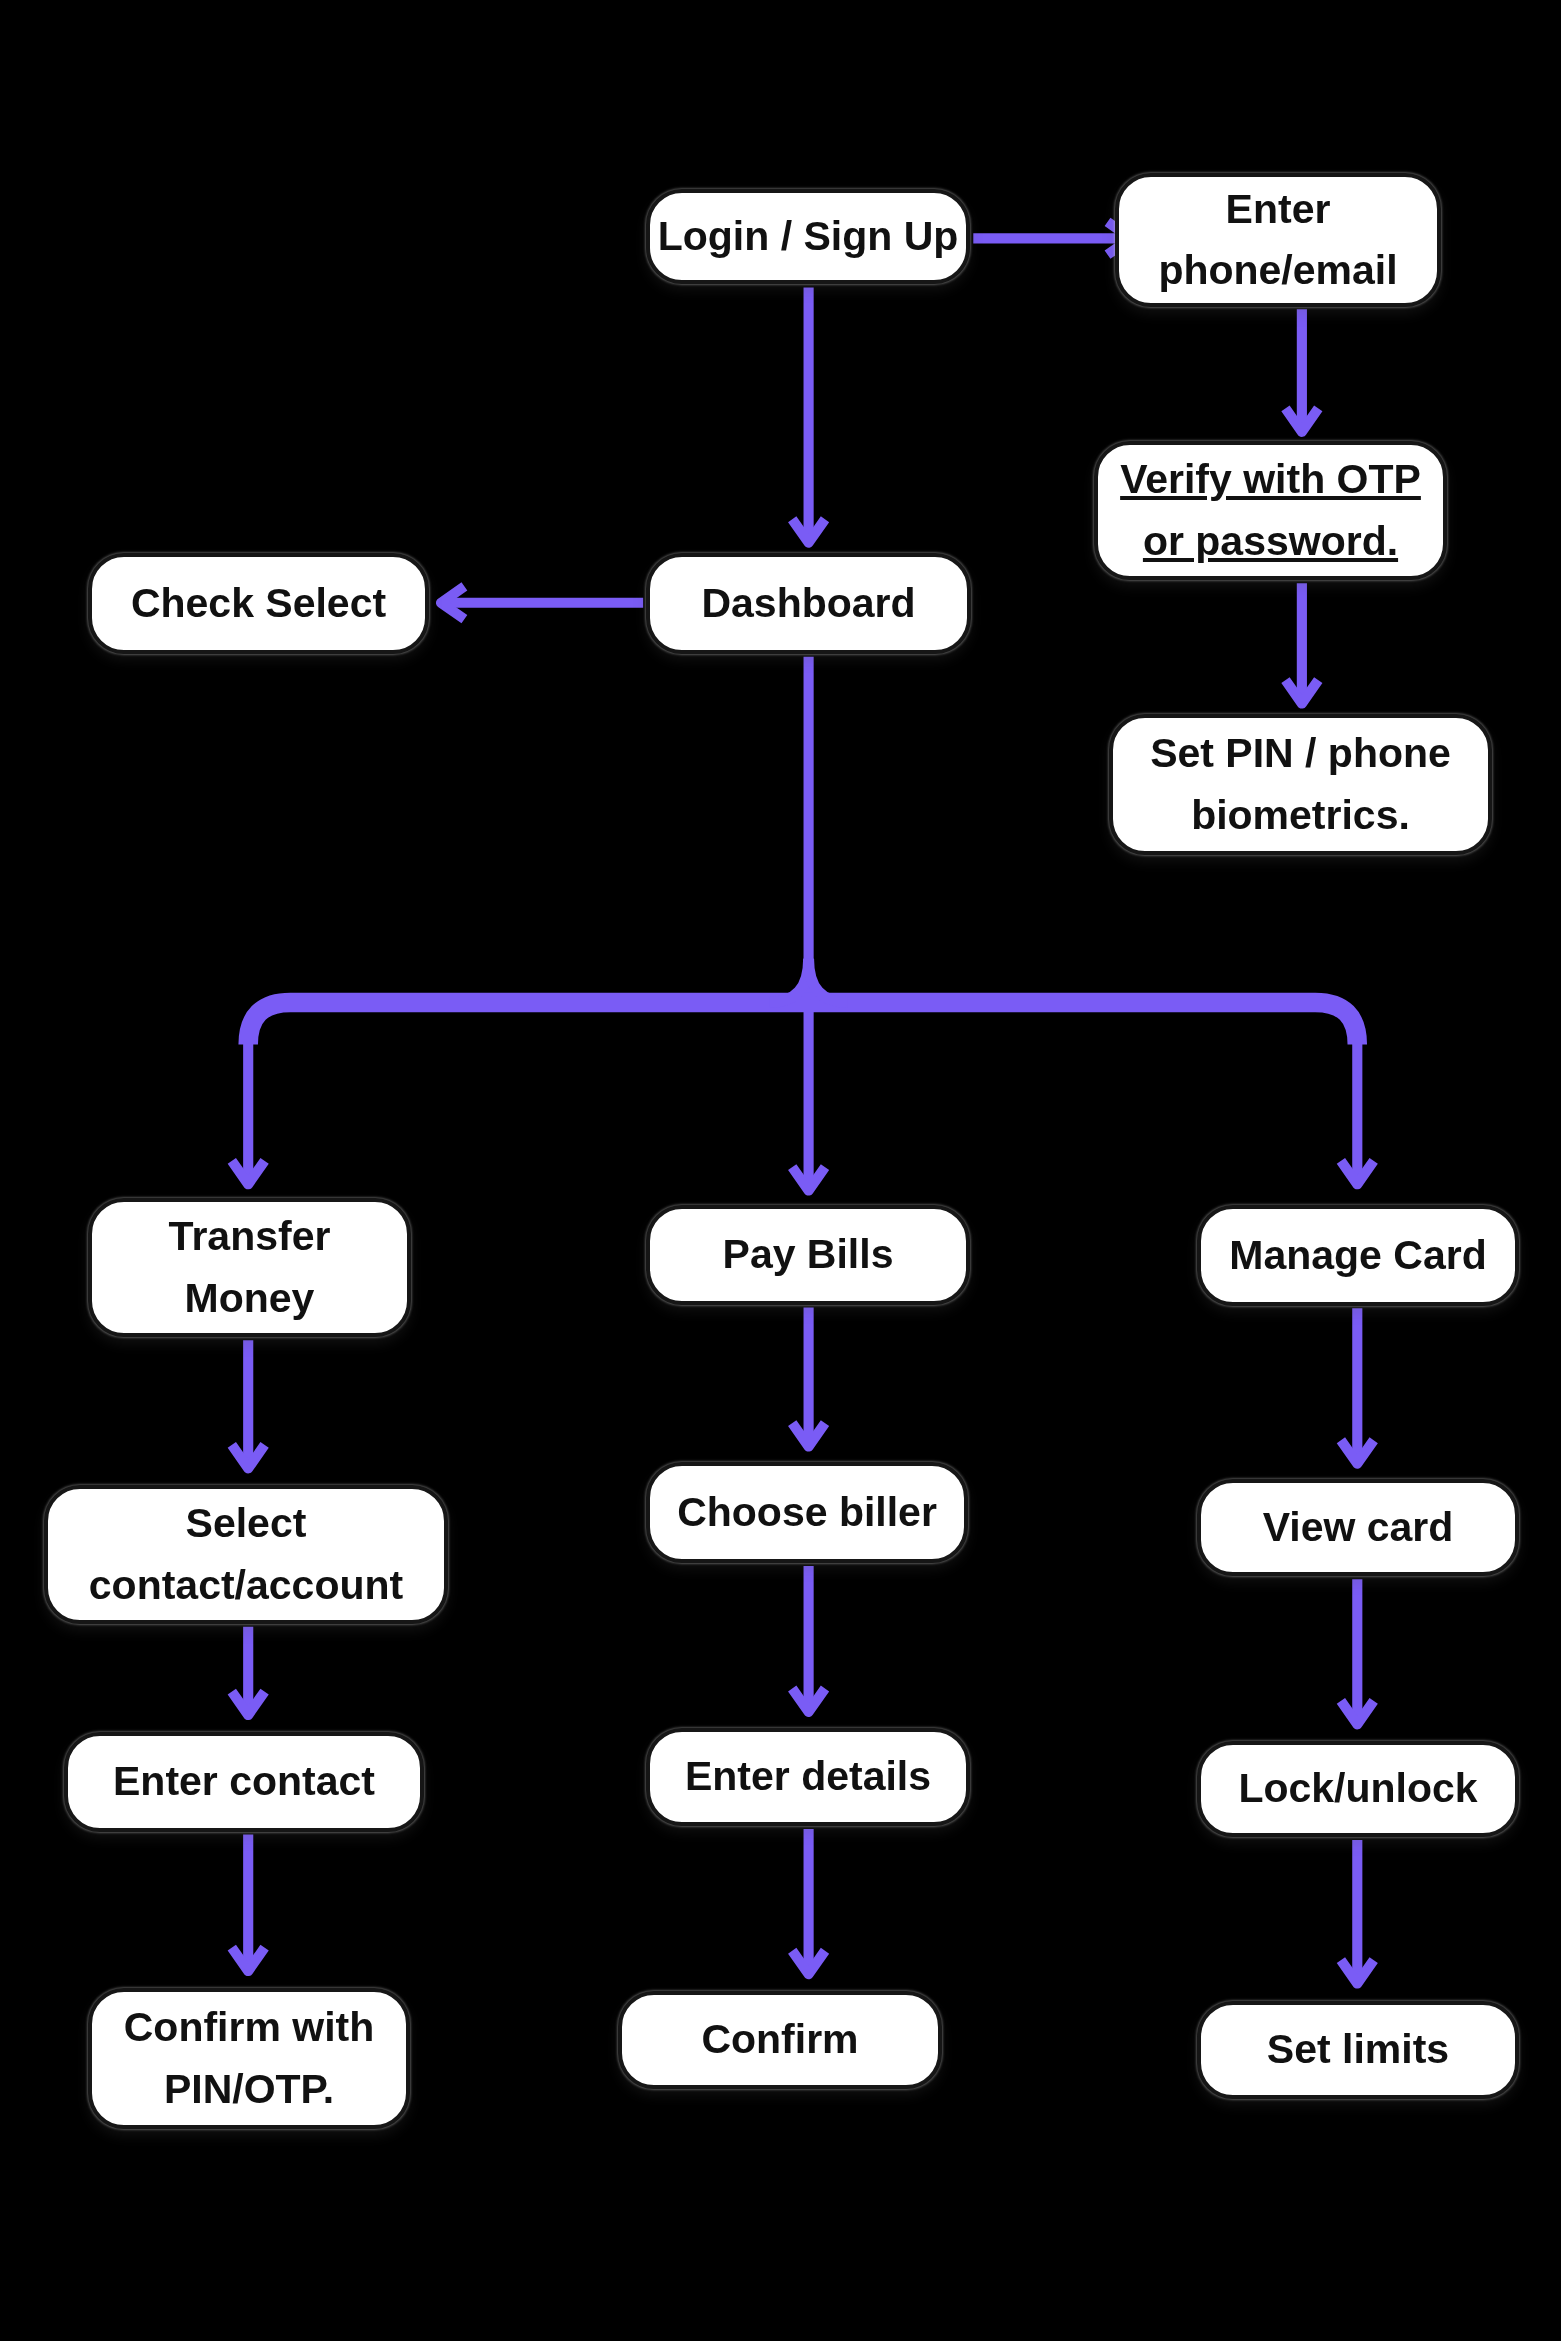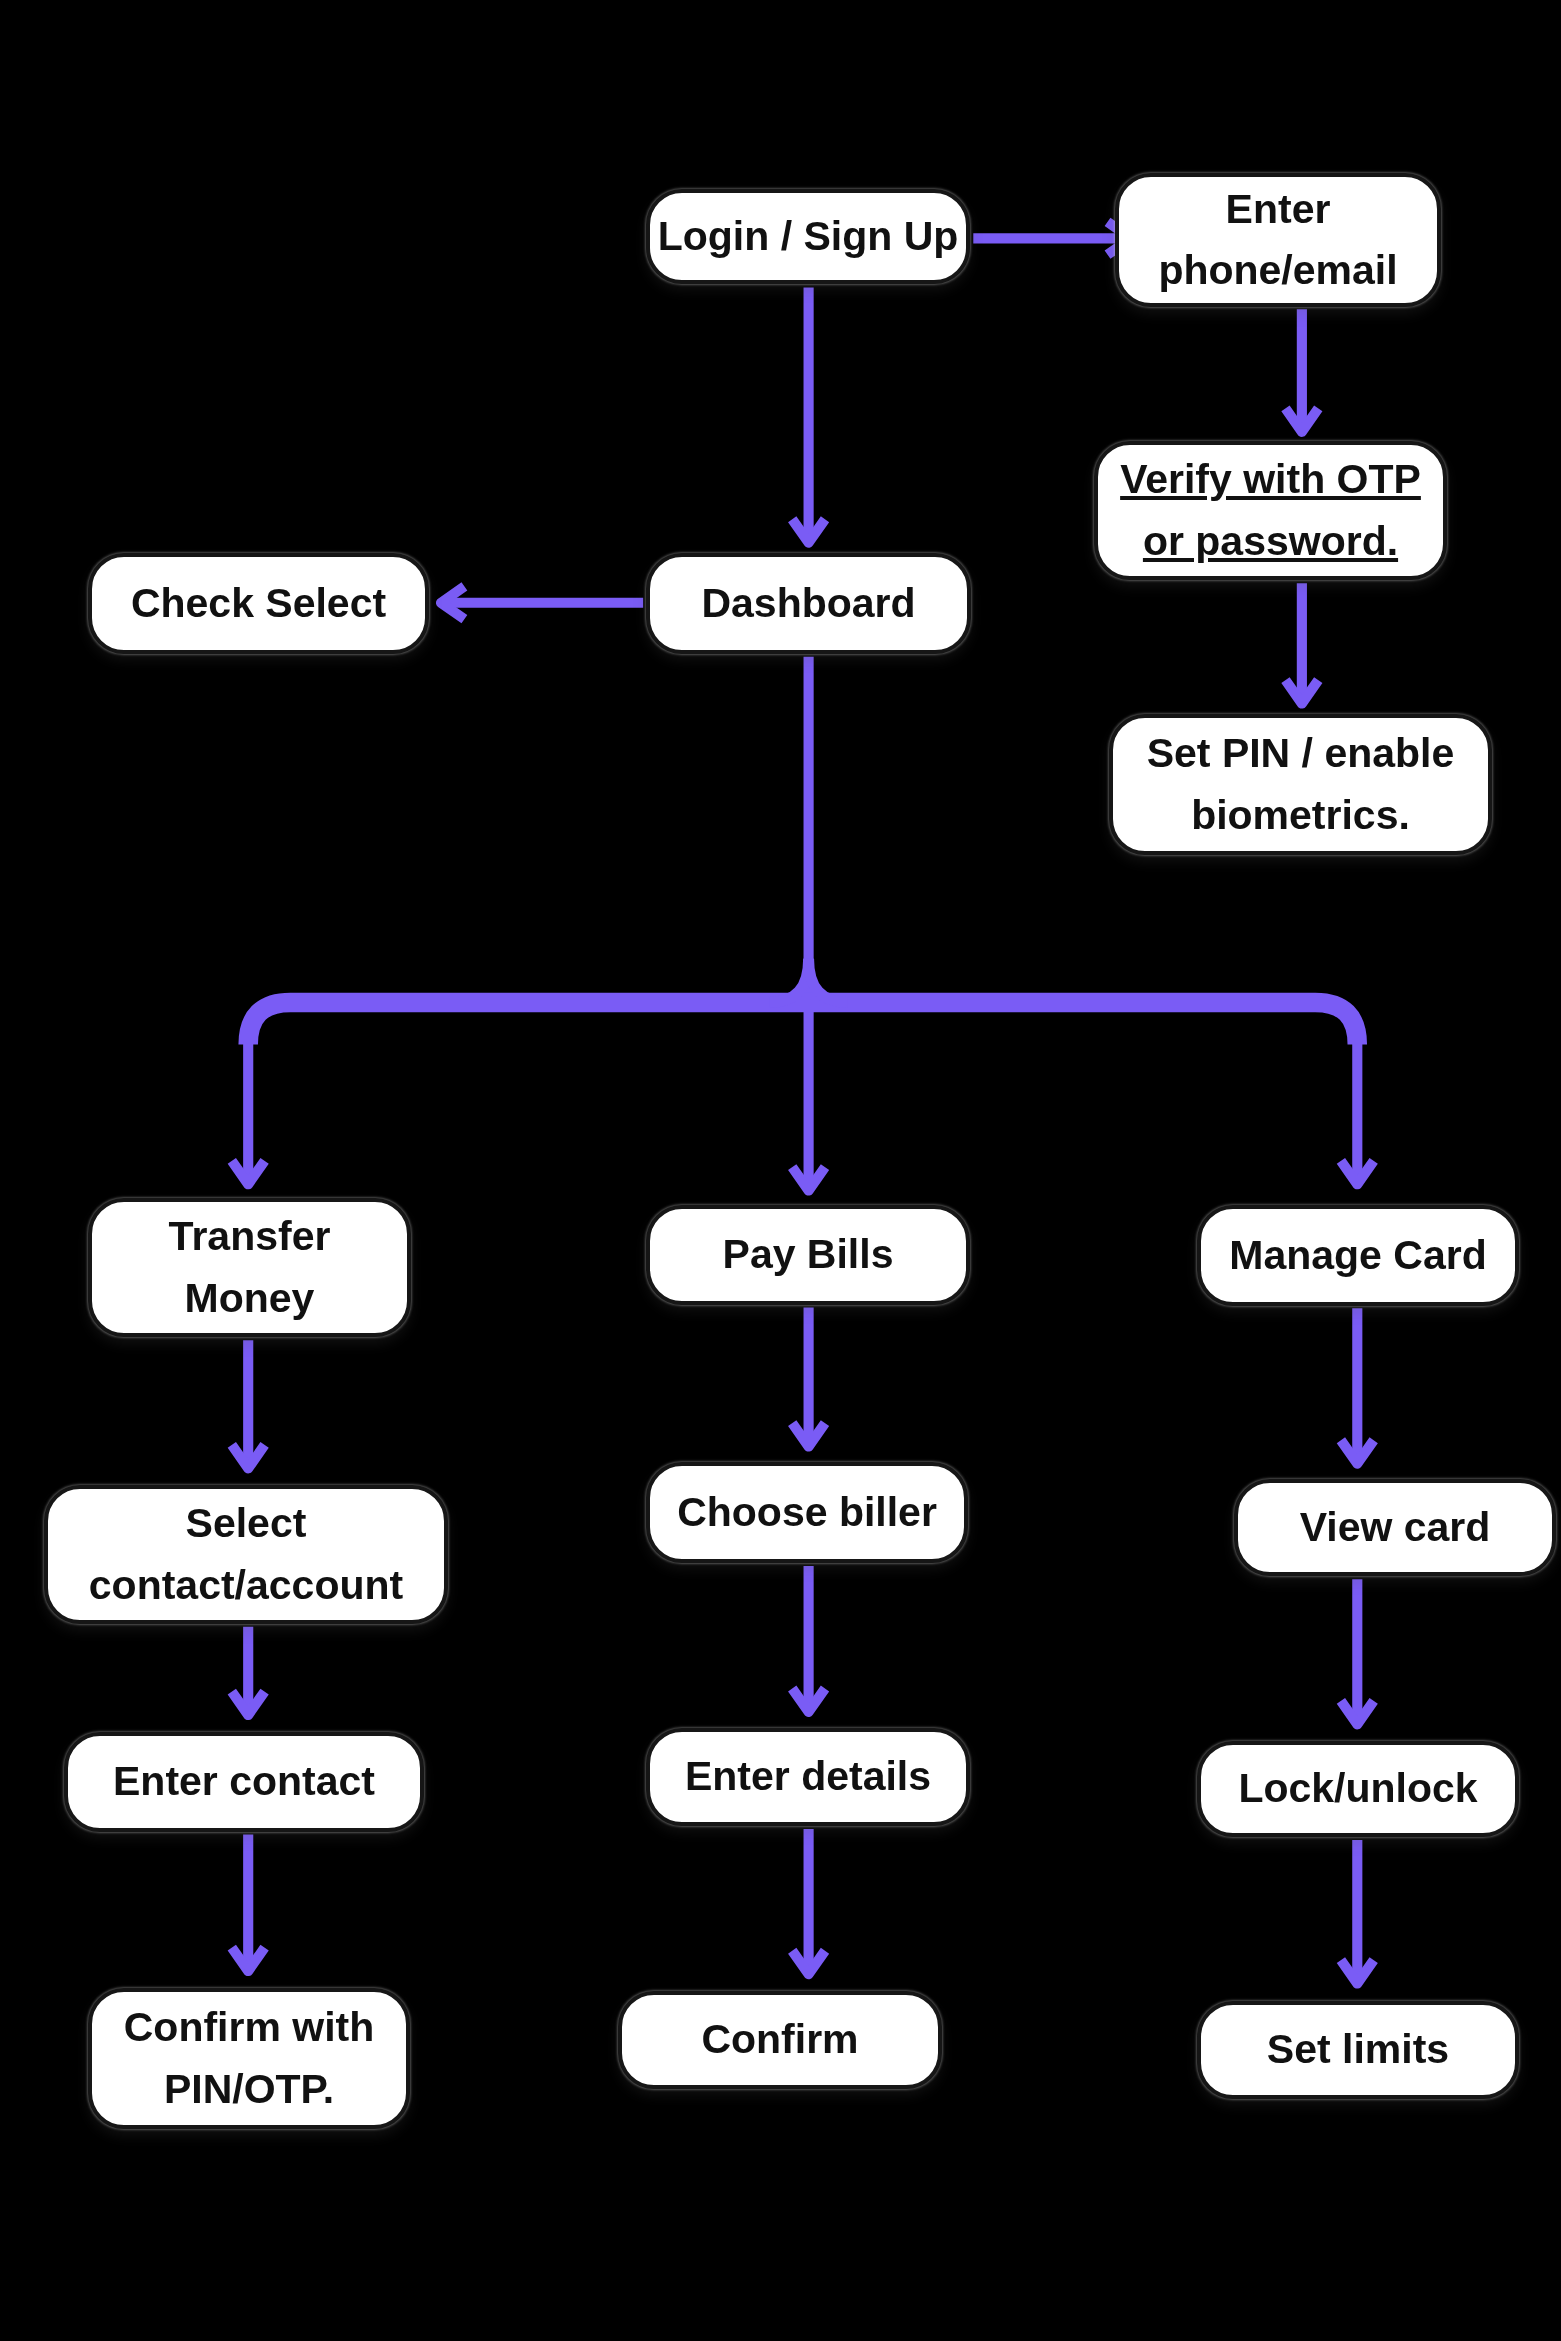--- a/index.html
+++ b/index.html
@@ -76,32 +76,32 @@
   <path d="M 1739 1676 L 1739 1872" stroke-width="13" marker-end="url(#arrowhead)"></path>
   <path d="M 1739 2023 L 1739 2206" stroke-width="13" marker-end="url(#arrowhead)"></path>
   <path d="M 1739 2357 L 1739 2538" stroke-width="13" marker-end="url(#arrowhead)"></path>
 </svg>
 
 <div class="node" style="left:646px;  top:189px;  width:324px; height:95px;">Login / Sign Up</div>
 <div class="node" style="left:1115px; top:173px;  width:326px; height:134px;">Enter
 phone/email</div>
 <div class="node" style="left:1094px; top:441px;  width:353px; height:139px;text-decoration:underline;">Verify with OTP
 or password.</div>
-<div class="node" style="left:1109px; top:714px;  width:383px; height:141px;">Set PIN / enable
+<div class="node" style="left:1109px; top:714px;  width:383px; height:141px;">Set PIN / phone
 biometrics.</div>
 <div class="node" style="left:88px;  top:553px;  width:341px; height:101px;">Check Select</div>
 <div class="node" style="left:646px;  top:553px;  width:325px; height:101px;">Dashboard</div>
 <div class="node" style="left:88px;  top:1198px; width:323px; height:139px;">Transfer
 Money</div>
 <div class="node" style="left:646px;  top:1205px; width:324px; height:100px;">Pay Bills</div>
 <div class="node" style="left:1197px; top:1205px; width:322px; height:101px;">Manage Card</div>
 <div class="node" style="left:44px;   top:1485px; width:404px; height:139px;">Select
 contact/account</div>
 <div class="node" style="left:646px;  top:1462px; width:322px; height:101px;">Choose biller</div>
-<div class="node" style="left:1234px; top:1479px; width:322px; height:97px;text-align:center;">View card</div>
+<div class="node" style="left:1197px; top:1479px; width:322px; height:97px;text-align:center;">View card</div>
 <div class="node" style="left:64px;   top:1732px; width:360px; height:100px;">Enter contact</div>
 <div class="node" style="left:646px;  top:1728px; width:324px; height:98px;">Enter details</div>
 <div class="node" style="left:1197px; top:1741px; width:322px; height:96px;">Lock/unlock</div>
 <div class="node" style="left:88px;  top:1988px; width:322px; height:141px;">Confirm with
 PIN/OTP.</div>
 <div class="node" style="left:618px;  top:1991px; width:324px; height:98px;">Confirm</div>
 <div class="node" style="left:1197px; top:2001px; width:322px; height:98px;">Set limits</div>
 
 
 </body></html>

